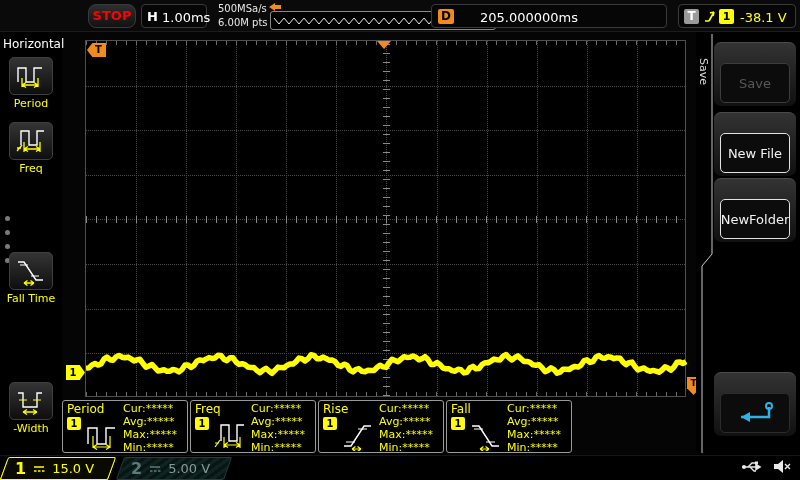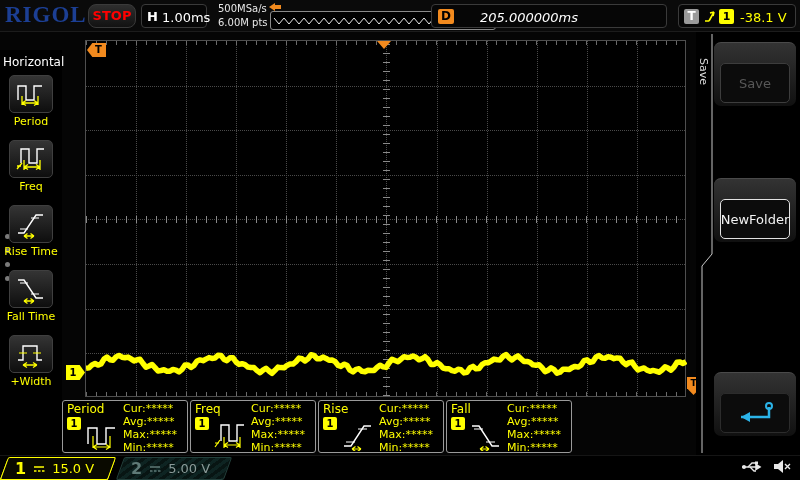--- a/index.html
+++ b/index.html
@@ -24,32 +24,32 @@
     border:1px solid #8a8a8a; border-radius:3px; background:#000; }
   .preview svg { display:block; }
   .pv-arrow { position:absolute; left:-2px; top:-9px; width:13px; height:8px; }
   .pv-arrow .tri { position:absolute; left:0; top:0; width:0; height:0;
     border-right:6px solid #f28a1e; border-top:4px solid transparent; border-bottom:4px solid transparent; }
   .pv-arrow .tail { position:absolute; left:6px; top:2px; width:6px; height:4px; background:#f28a1e; }
   .dbox { position:absolute; left:431px; top:4px; width:236px; height:24px;
     background:#060606; border:1px solid #3a3a3a; border-radius:4px; }
   .d-badge { position:absolute; left:6px; top:4px; width:16px; height:15px; background:#f28a1e;
     border-radius:2px; color:#000; font-weight:bold; font-size:12px; text-align:center; line-height:15px; }
-  .d-val { position:absolute; left:48px; top:5px; color:#fff; font-size:13px;font-style:italic; }
+  .d-val { position:absolute; left:48px; top:5px; color:#fff; font-size:13px; }
   .tbox { position:absolute; left:678px; top:4px; width:118px; height:24px;
     background:#060606; border:1px solid #3a3a3a; border-radius:4px; }
   .t-badge { position:absolute; left:5px; top:4px; width:15px; height:15px; background:#9a9a9a;
     border-radius:2px; color:#fff; font-weight:bold; font-size:12px; text-align:center; line-height:15px; }
   .t-slope { position:absolute; left:24px; top:4px; }
   .t-src { position:absolute; left:40px; top:4px; width:15px; height:15px; background:#ff0;
     border-radius:2px; color:#000; font-weight:bold; font-size:11px; text-align:center; line-height:15px; }
   .t-lvl { position:absolute; left:61px; top:5px; color:#ff0; font-size:13px; }
 
   
-  .left-menu { position:absolute; left:0; top:32px; width:62px; height:423px; background:#000;margin-top:18px; }
+  .left-menu { position:absolute; left:0; top:32px; width:62px; height:423px; background:#000; }
   .lm-title { position:absolute; left:3px; top:5px; color:#fff; font-size:12px; }
   .lm-item { position:absolute; left:0; width:62px; text-align:center; }
   .lm-btn { margin:0 auto; width:44px; height:38px; background:linear-gradient(#343434,#0e0e0e);
     border:1px solid #3f3f3f; border-radius:5px; display:flex; align-items:center; justify-content:center; }
   .lm-lbl { margin-top:2px; color:#ff0; font-size:11px; }
   .lm-dots { position:absolute; left:5px; top:175px; }
   .lm-dots i { display:block; width:5px; height:5px; border-radius:50%; background:#7a7a7a; margin:9px 0; }
 
   
   .grid { position:absolute; left:85px; top:40px; width:601px; height:357px;
@@ -111,21 +111,20 @@
   .ch2 .ch-num { color:#5f7a77; font-weight:bold; font-size:16px; }
   .ch2 .ch-val { color:#8a9a98; font-size:13px; }
   .status-icons { position:absolute; right:8px; top:3px; display:flex; gap:8px; align-items:center; }
 </style>
 </head>
 <body>
 
 <div class="screen">
 
   <header class="topbar">
-    <div class="brand">RIGOL</div>
     <div class="stop-btn">STOP</div>
     <div class="hbox">
       <span class="h-lbl">H</span>
       <span class="h-val">1.00ms</span>
     </div>
     <div class="acq">
       <div>500MSa/s</div>
       <div>6.00M pts</div>
     </div>
     <div class="preview">
@@ -174,53 +173,43 @@
       <div class="lm-btn">
           <svg width="32" height="30">
         <path d="M6,19 L6,5 L14,5 L14,19 L22,19 L22,5 L29,5" stroke="#fff" stroke-width="1.4" fill="none"></path>
         <path d="M2,25 l5,-6 M2,22 h4" stroke="#ff0" stroke-width="1.3" fill="none"></path>
         <path d="M9,16 v10 M25,16 v10 M9,23 h16 M9,23 l4,-2.5 M9,23 l4,2.5 M25,23 l-4,-2.5 M25,23 l-4,2.5" stroke="#ff0" stroke-width="1.3" fill="none"></path>
       </svg>
         </div>
       <div class="lm-lbl">Freq</div>
     </div>
 
-    <div class="lm-item" style="top:155px">
-      <div class="lm-btn">
-          <svg width="32" height="30">
-        <path d="M3,24 L9,24 L21,6 L28,6" stroke="#fff" stroke-width="1.4" fill="none"></path>
-        <path d="M16,9 h8 M5,20 h8" stroke="#fff" stroke-width="1" fill="none"></path>
-        <path d="M9,27 h10 M9,27 l3.5,-2.5 M9,27 l3.5,2.5 M19,27 l-3.5,-2.5 M19,27 l-3.5,2.5" stroke="#ff0" stroke-width="1.3" fill="none"></path>
-      </svg>
-        </div>
-      <div class="lm-lbl">Rise Time</div>
-    </div>
 
     <div class="lm-item" style="top:220px">
       <div class="lm-btn">
           <svg width="32" height="30">
         <path d="M3,6 L9,6 L21,24 L28,24" stroke="#fff" stroke-width="1.4" fill="none"></path>
         <path d="M5,9 h8 M16,20 h8" stroke="#fff" stroke-width="1" fill="none"></path>
         <path d="M9,27 h10 M9,27 l3.5,-2.5 M9,27 l3.5,2.5 M19,27 l-3.5,-2.5 M19,27 l-3.5,2.5" stroke="#ff0" stroke-width="1.3" fill="none"></path>
       </svg>
         </div>
       <div class="lm-lbl">Fall Time</div>
     </div>
 
-    <div class="lm-item" style="top:285px">
+
+    <div class="lm-item" style="top:350px">
       <div class="lm-btn">
           <svg width="32" height="30">
-        <path d="M3,21 L8,21 L8,7 L22,7 L22,21 L27,21" stroke="#fff" stroke-width="1.4" fill="none"></path>
+        <path d="M3,7 L8,7 L8,21 L22,21 L22,7 L27,7" stroke="#fff" stroke-width="1.4" fill="none"></path>
         <path d="M4,14 h8 M18,14 h8" stroke="#ff0" stroke-width="1.2" fill="none"></path>
         <path d="M8,26 h14 M8,26 l4,-2.5 M8,26 l4,2.5 M22,26 l-4,-2.5 M22,26 l-4,2.5" stroke="#ff0" stroke-width="1.3" fill="none"></path>
       </svg>
         </div>
-      <div class="lm-lbl">+Width</div>
-    </div>
-
+      <div class="lm-lbl">-Width</div>
+    </div>
   </aside>
 
   <div class="grid">
     <div id="gridlines">
         <div class="vline" style="left: 50.08px;"></div>
         <div class="vline" style="left: 100.16px;"></div>
         <div class="vline" style="left: 150.24px;"></div>
         <div class="vline" style="left: 200.32px;"></div>
         <div class="vline" style="left: 250.4px;"></div>
         <div class="vline" style="left: 300.48px;"></div>
@@ -315,20 +304,23 @@
 
   <aside class="right-menu">
     <svg class="rm-outline" width="20" height="423">
       <polyline points="16,2 16,222 6,234 6,421" fill="none" stroke="#c8c8c8" stroke-width="1"></polyline>
     </svg>
     <div class="rm-tab">Save</div>
 
     <div class="rm-key" style="top:10px">
       <div class="rm-btn dis">Save</div>
     </div>
+    <div class="rm-key" style="top:80px">
+      <div class="rm-btn en">New File</div>
+    </div>
     <div class="rm-key" style="top:146px">
       <div class="rm-btn en">NewFolder</div>
     </div>
     <div class="rm-key" style="top:340px">
       <div class="rm-btn" style="border:1px solid #2c2c2c">
         <svg width="48" height="26">
           <path d="M10,17 L38,17 L38,7" fill="none" stroke="#2bb3e8" stroke-width="2.5"></path>
           <polygon points="10,17 19,12 19,22" fill="#2bb3e8"></polygon>
           <circle cx="38" cy="6" r="3" fill="none" stroke="#2bb3e8" stroke-width="2"></circle>
         </svg>

